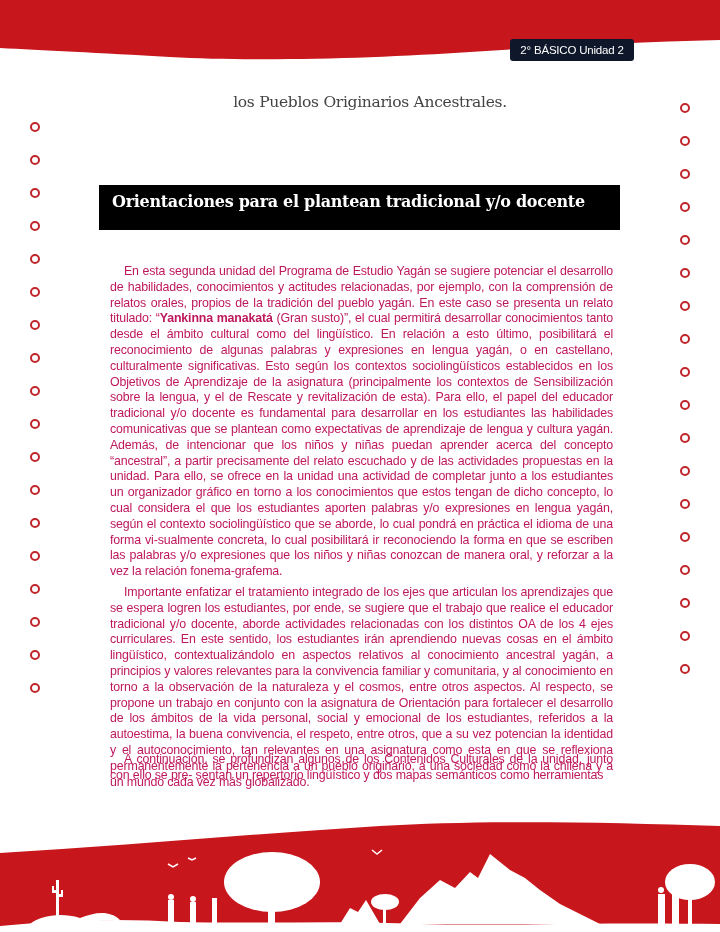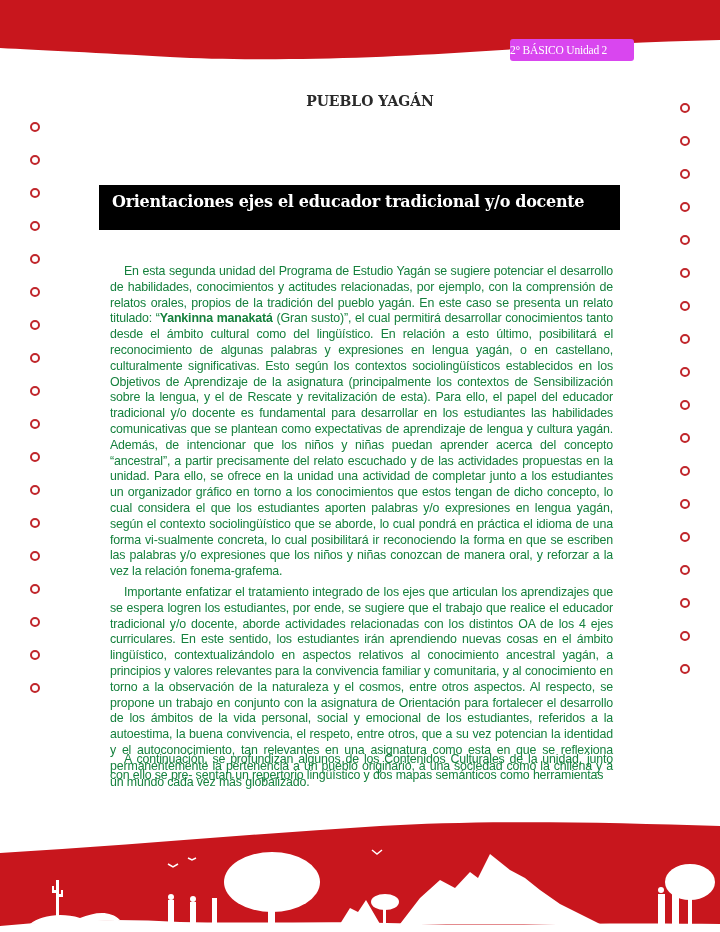--- a/index.html
+++ b/index.html
@@ -1,45 +1,45 @@
 <!DOCTYPE html>
 <html><head>
 <meta charset="utf-8">
 <style>
   html, body { margin:0; padding:0; }
   body { width:720px; height:932px; position:relative; overflow:hidden; background:#ffffff; font-family:"Liberation Sans", sans-serif; }
   .top-wave { position:absolute; left:0; top:0; width:720px; height:80px; }
-  .unit-tag { position:absolute; left:510px; top:39px; width:124px; height:22px; background:#d946ef; border-radius:3px; color:#fff; font-family:Liberation Serif, serif; font-size:11.5px; line-height:22px; letter-spacing:-0.2px; }
+  .unit-tag { position:absolute; left:510px; top:39px; width:124px; height:22px; background:#0f172a; border-radius:3px; color:#fff; font-family:Liberation Sans, sans-serif; font-size:11.5px; line-height:22px; text-align:center; letter-spacing:-0.2px; }
   .tag-stem { position:absolute; left:597px; top:30px; width:4px; height:10px; background:#c8161d; }
   .title-block { position:absolute; left:180px; top:92px; width:380px; text-align:center; font-family:"DejaVu Serif", serif; color:#444; }
   .title-line { font-size:15.5px; line-height:20px; letter-spacing:-0.3px; }
   .title-bold { font-size:14px; line-height:19px; font-weight:bold; color:#2a2a2a; }
   .section-bar { position:absolute; left:99px; top:185px; width:521px; height:45px; background:#000; }
   .section-title { position:absolute; left:13px; top:0; line-height:34px; color:#fff; font-family:"DejaVu Serif", serif; font-weight:bold; font-size:16px; letter-spacing:-0.3px; white-space:nowrap; }
   .ornament { position:absolute; width:6px; height:6px; border:2.5px solid #c0262b; border-radius:50%; background:#fff; }
-  .body-text { position:absolute; left:110px; width:503px; font-family:"Liberation Sans", sans-serif; font-size:12.4px; line-height:15.8px; color:#15803d; text-align:justify; letter-spacing:-0.15px; }
+  .body-text { position:absolute; left:110px; width:503px; font-family:"Liberation Sans", sans-serif; font-size:12.4px; line-height:15.8px; color:#be185d; text-align:justify; letter-spacing:-0.15px; }
   .body-text p { margin:0; text-indent:14px; }
   .body-text b { font-weight:bold; }
   .bottom-art { position:absolute; left:0; top:820px; width:720px; height:112px; }
 </style>
 </head>
 <body>
 
 <svg class="top-wave" viewBox="0 0 720 80" preserveAspectRatio="none">
   <path d="M0,0 L720,0 L720,40 C640,42 560,46 470,52 C380,58 260,62 170,57 C100,53 40,50 0,48 Z" fill="#c8161d"></path>
 </svg>
 <div class="tag-stem"></div>
 <div class="unit-tag">2° BÁSICO Unidad 2</div>
 
 <div class="title-block">
-  <div class="title-bold">PUEBLO YAGÁN</div>
+  <div class="title-line">los Pueblos Originarios Ancestrales.</div>
 </div>
 
 <div class="section-bar">
-  <div class="section-title">Orientaciones ejes el educador tradicional y/o docente</div>
+  <div class="section-title">Orientaciones para el plantean tradicional y/o docente</div>
 </div>
 
 <div>
   <div class="ornament" style="left:30px;top:122px"></div>
   <div class="ornament" style="left:30px;top:155px"></div>
   <div class="ornament" style="left:30px;top:188px"></div>
   <div class="ornament" style="left:30px;top:221px"></div>
   <div class="ornament" style="left:30px;top:254px"></div>
   <div class="ornament" style="left:30px;top:287px"></div>
   <div class="ornament" style="left:30px;top:320px"></div>

